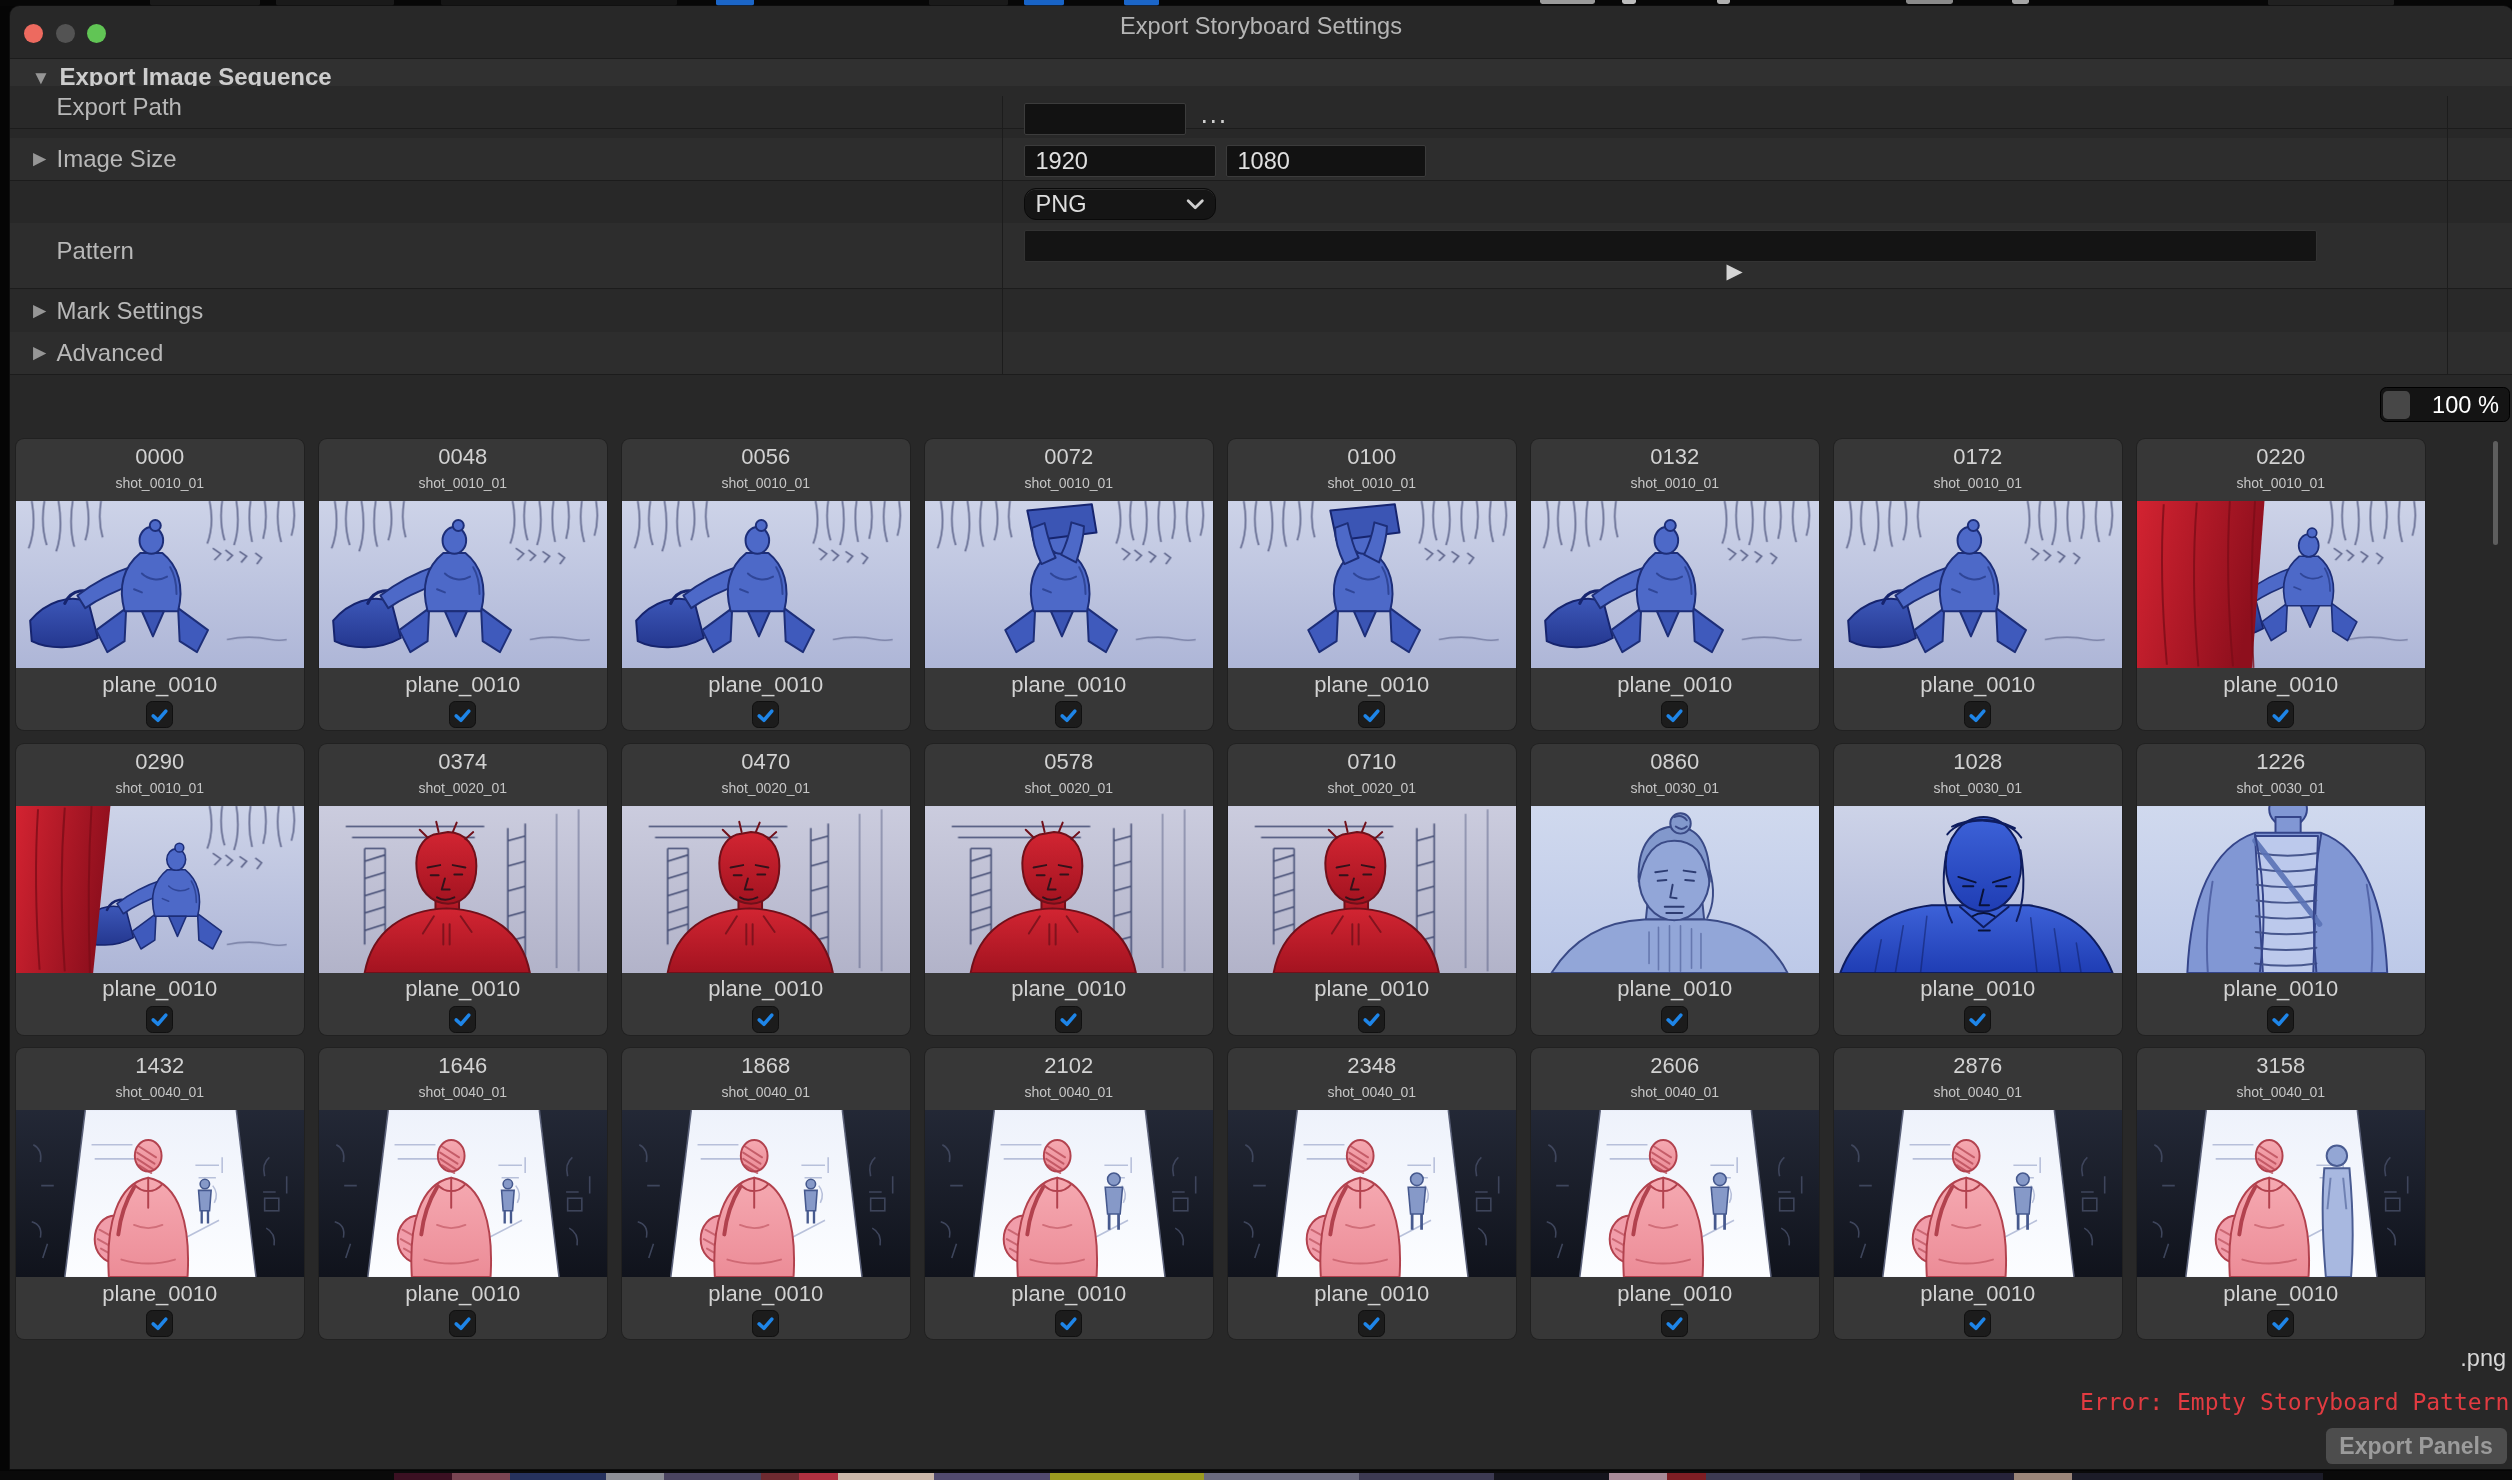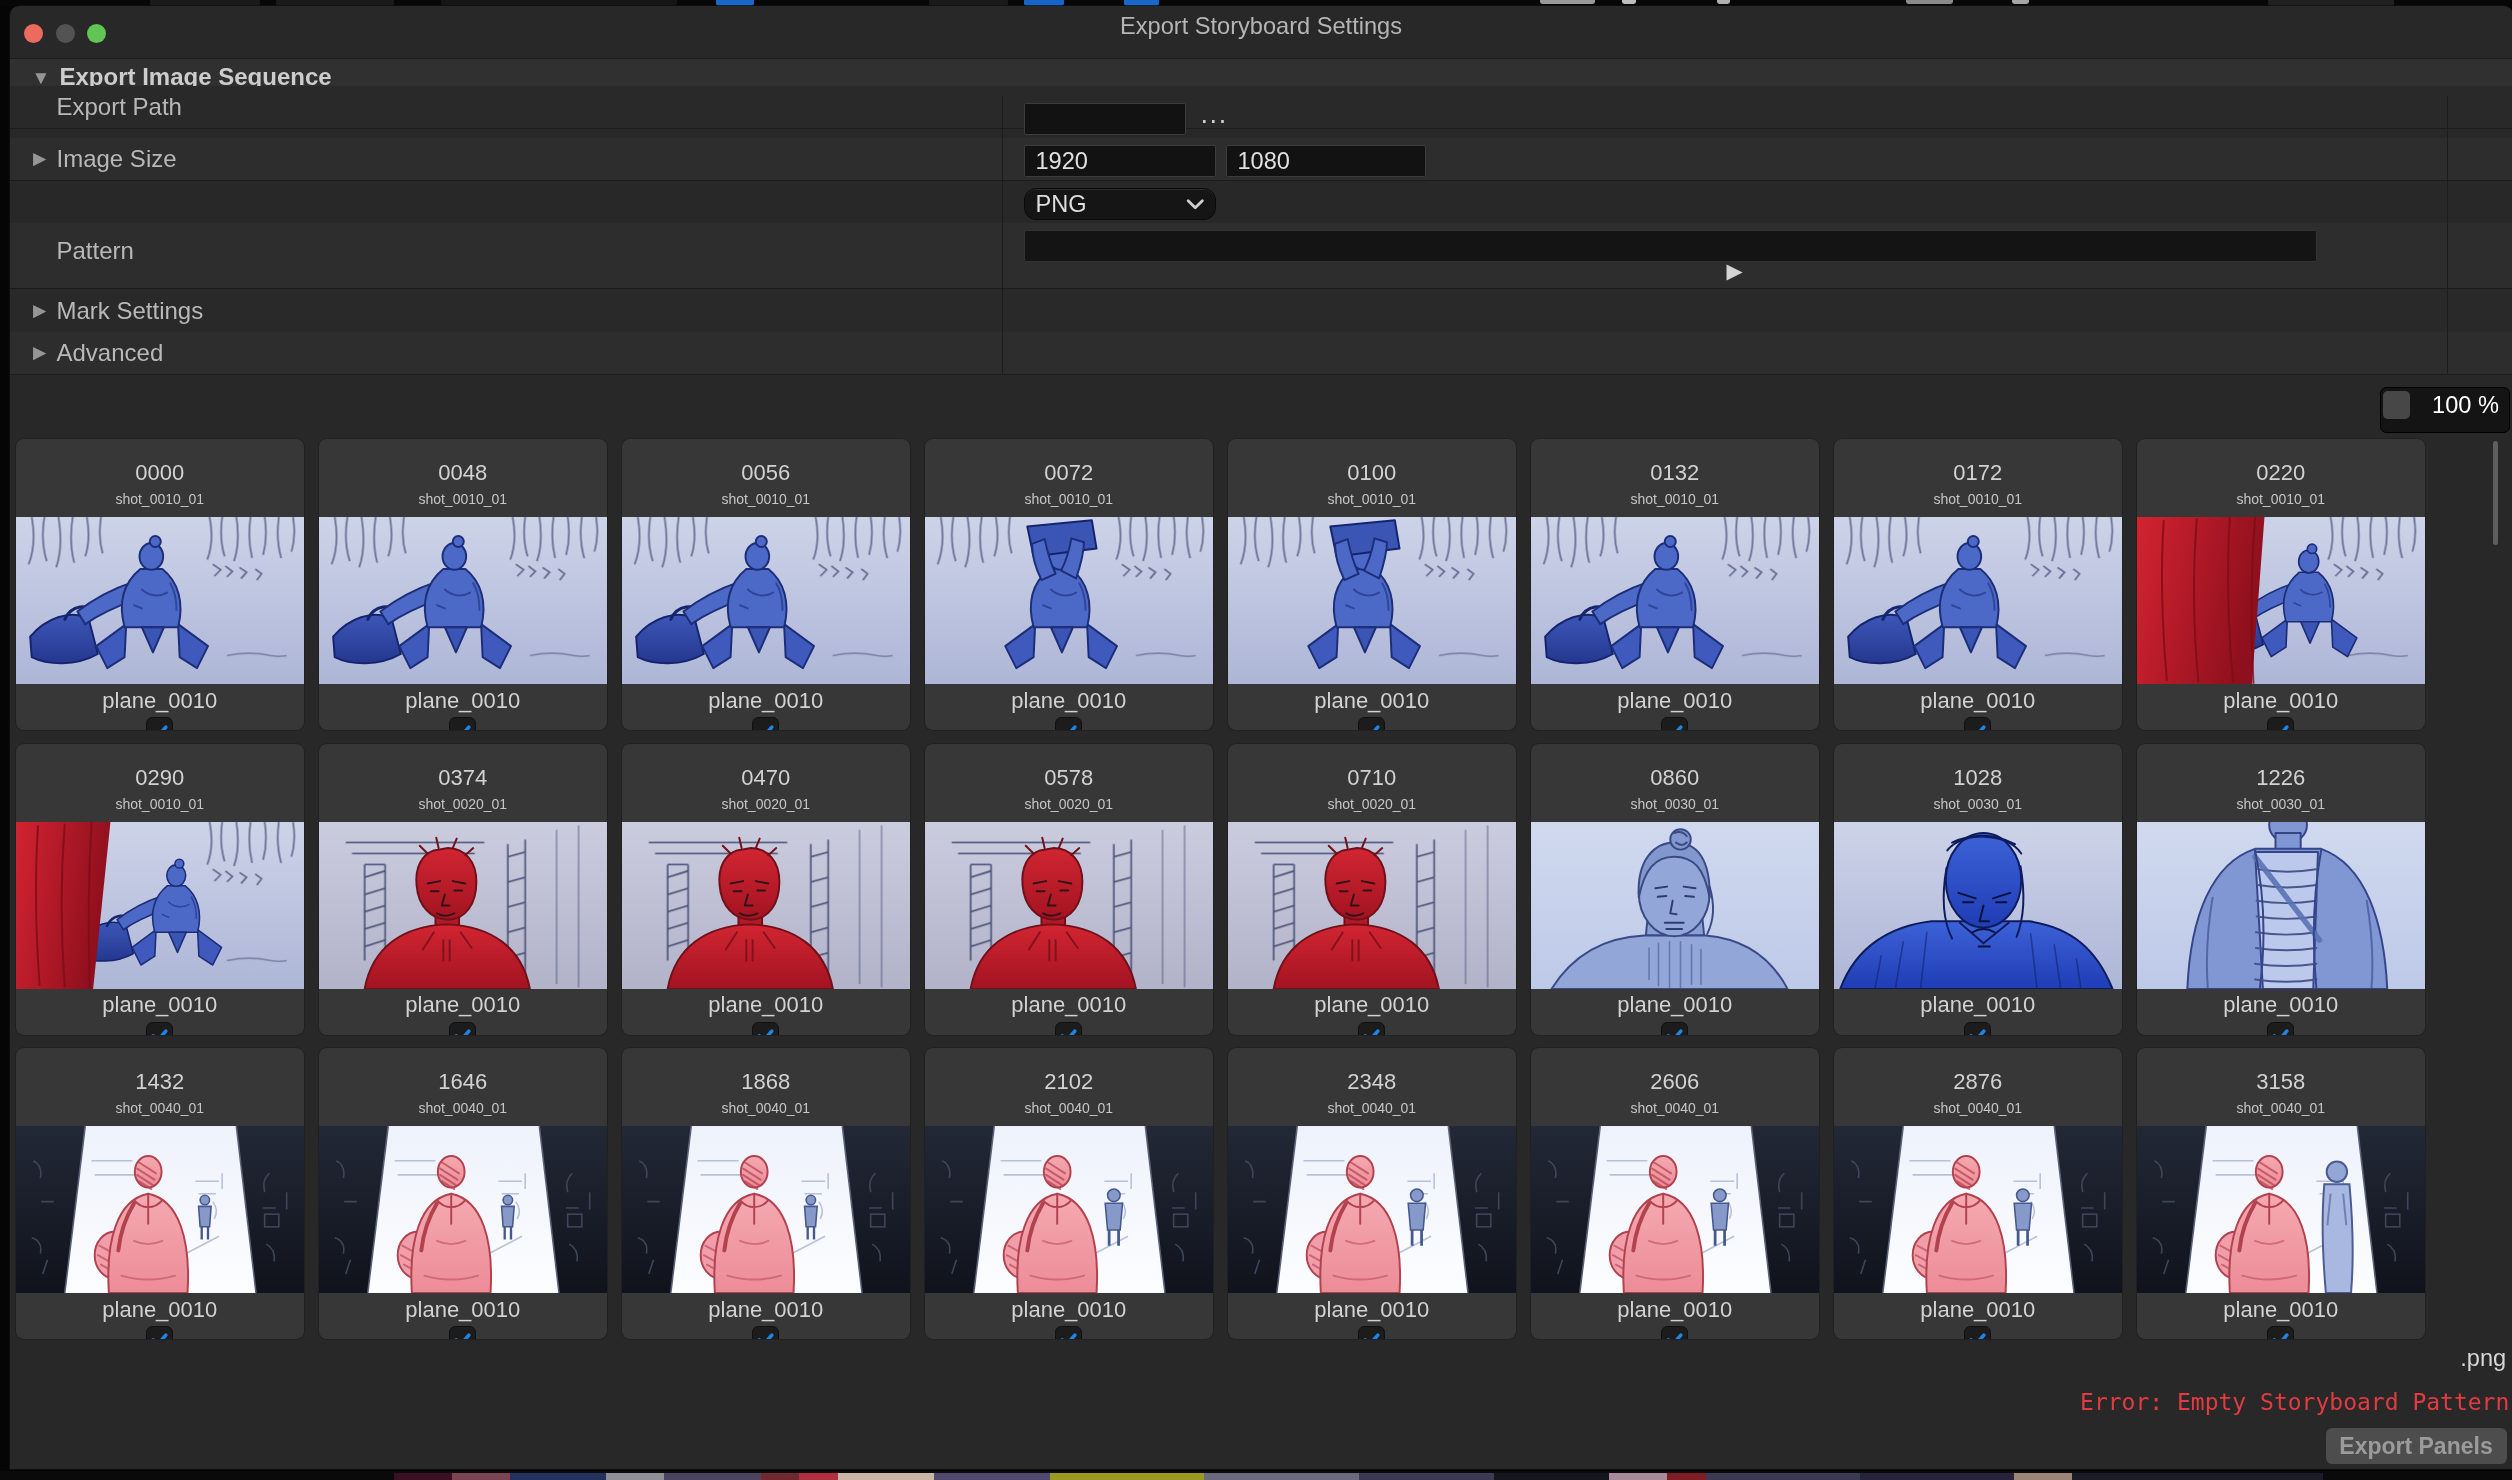--- a/index.html
+++ b/index.html
@@ -57,31 +57,31 @@
   .f-pattern{left:1014px;top:224px;width:1293px;background:#141414;border-color:#333;}
   .dots{position:absolute;left:1191px;top:97px;height:31.5px;line-height:23.6px;
     color:#cfcfcf;font-size:27px;letter-spacing:1.6px;cursor:default;}
   .dropdown{position:absolute;left:1014px;top:182px;width:192px;height:31.5px;box-sizing:border-box;
     background:#151515;border:0.8px solid #0a0a0a;border-radius:12px;color:#dedede;font-size:23.6px;
     line-height:30px;padding:0 11px;box-shadow:0 0.8px 0 #333 inset;}
   .dropdown .chev{position:absolute;right:9.5px;top:7px;}
   .pattern-advance{position:absolute;left:1717px;top:254px;color:#d4d4d4;font-size:21px;line-height:1;}
 
   
-  .zoomctl{position:absolute;left:2370px;top:381px;width:130px;height:46px;box-sizing:border-box;
+  .zoomctl{position:absolute;left:2370px;top:381px;width:130px;height:35px;box-sizing:border-box;
     background:#141414;border:0.8px solid #000;border-radius:6.3px;}
   .zoomctl .handle{position:absolute;left:2.4px;top:2.4px;width:27px;height:28px;background:#474747;border-radius:4.7px;}
   .zoomctl .zval{position:absolute;right:9.5px;top:0;height:35px;line-height:35px;color:#fff;font-size:23.6px;}
 
   
   .grid{position:absolute;left:6.3px;top:433px;display:grid;
     grid-template-columns:repeat(8,288px);gap:13.4px 15px;}
   .card{position:relative;width:288px;height:291px;background:#373737;border-radius:7.9px;
     overflow:hidden;box-shadow:0 0 0 0.8px #1f1f1f;}
-  .card-head{height:58px;text-align:center;padding-top:20px;}
+  .card-head{height:58px;text-align:center;padding-top:4px;}
   .frame{color:#d2d2d2;font-size:22px;line-height:28px;}
   .shot{color:#c6c6c6;font-size:14px;line-height:25px;}
   .card-thumb{width:288px;height:167px;background:#b9c0dc;}
   .thumb-svg{display:block;width:288px;height:167px;}
   .card-foot{height:66px;text-align:center;}
   .plane{color:#d2d2d2;font-size:22px;line-height:30px;padding-top:1.6px;}
   .checkbox{position:relative;margin:1.6px auto 0;width:27px;height:27px;background:#1c1c1c;
     border:0.8px solid #101010;border-radius:6.3px;box-sizing:border-box;}
   .check-icon{display:none;position:absolute;left:3.2px;top:3.2px;width:19px;height:19px;}
   .checkbox.checked .check-icon{display:block;}

